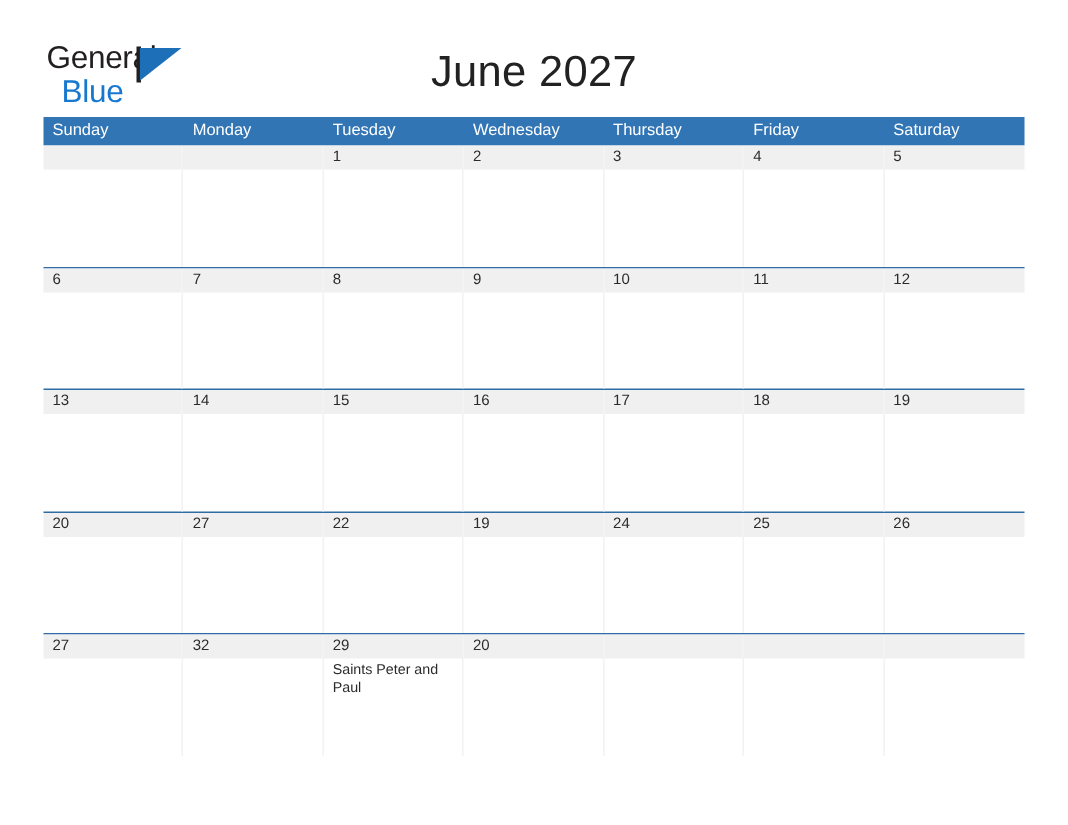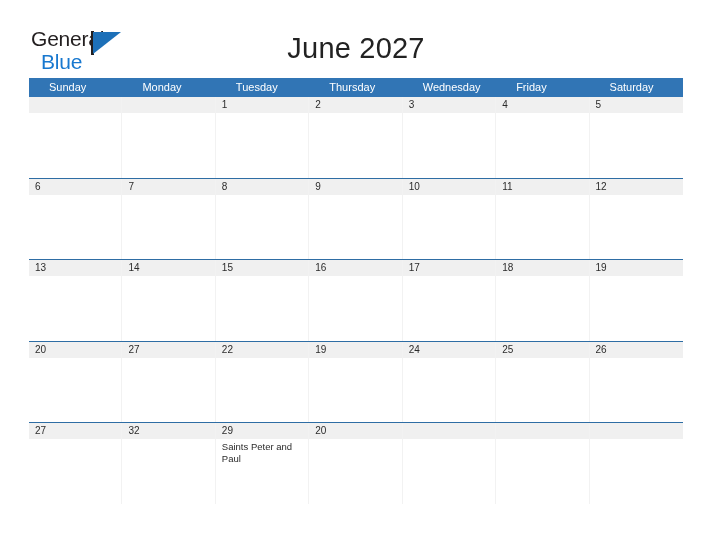--- a/index.html
+++ b/index.html
@@ -97,21 +97,21 @@
   .weekdays {
     display: grid;
     grid-template-columns: repeat(7, 1fr);
     background: #3175b5;
     height: 19px;
   }
   .weekday {
     color: #ffffff;
     font-size: 11px;
     line-height: 19px;
-    padding-left: 20px;
+    padding-left: 6px;
     white-space: nowrap;
     overflow: hidden;
   }
 
   .week {
     display: grid;
     grid-template-columns: repeat(7, 1fr);
     border-top: 1px solid #2e6da4;
     height: 80.5px;
   }
@@ -171,22 +171,22 @@
 
   <div class="country">Peru</div>
 
 </div>
 
 <div class="calendar">
   <div class="weekdays">
       <div class="weekday">Sunday</div>
       <div class="weekday">Monday</div>
       <div class="weekday">Tuesday</div>
+      <div class="weekday">Wednesday</div>
       <div class="weekday">Thursday</div>
-      <div class="weekday">Wednesday</div>
       <div class="weekday">Friday</div>
       <div class="weekday">Saturday</div>
     </div>
   <div class="weeks">
       <div class="week first">
         <div class="day empty">
           <div class="day-band">
             <span class="day-num"></span>
           </div>
         </div>

